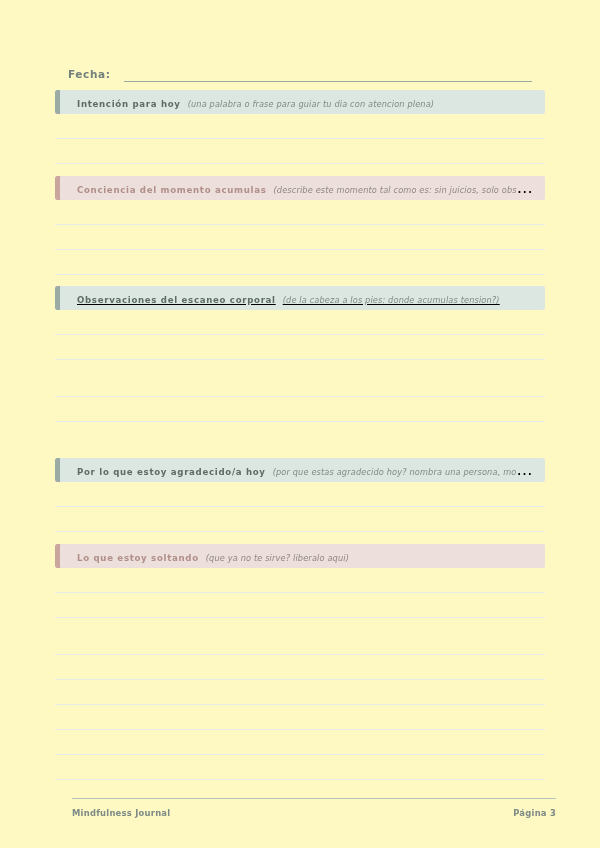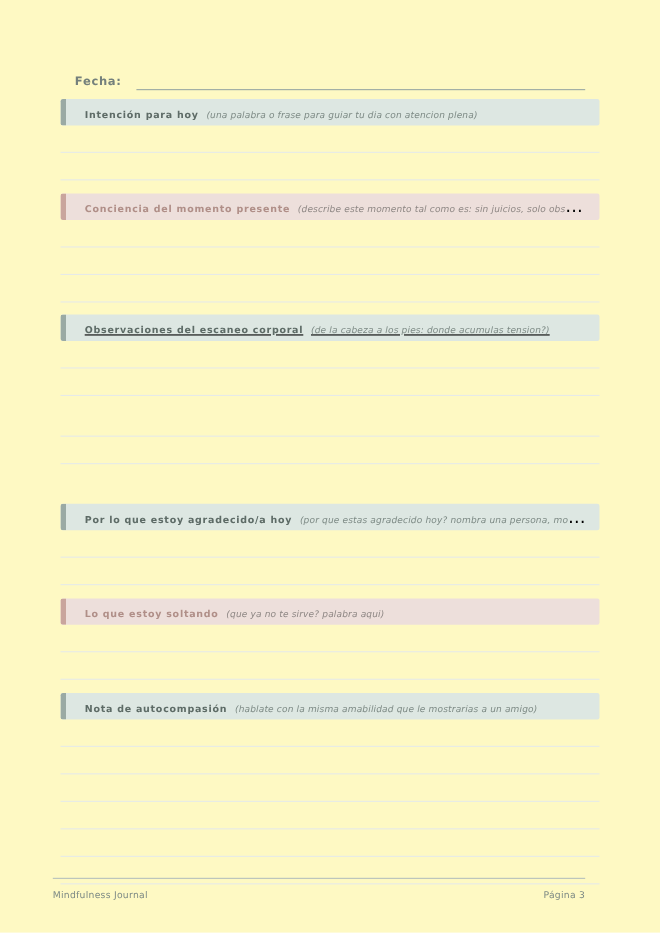--- a/index.html
+++ b/index.html
@@ -106,23 +106,24 @@
     margin-top: 0;
   }
   .wline {
     height: 24px;
     border-bottom: 1px solid #e6eae8;
   }
 
   
   .footer {
     position: absolute;
-    left: 48px;
+    left: 72px;
     top: 798px;
     width: 484px;
+    font-weight: bold;
   }
   .footer-rule {
     border-top: 1px solid #b6c0bc;
     height: 1px;
     width: 100%;
   }
   .footer-row {
     display: flex;
     justify-content: space-between;
     align-items: center;
@@ -149,21 +150,21 @@
           <div class="band-text"><span class="band-title">Intención para hoy</span><span class="band-hint">(una palabra o frase para guiar tu dia con atencion plena)</span></div>
         </div>
         <div class="lines">
           <div class="wline"></div>
           <div class="wline"></div>
         </div>
       </div>
       <div class="section sec-pink" style="top: 176px;">
         <div class="band">
           <span class="accent"></span>
-          <div class="band-text"><span class="band-title">Conciencia del momento presente</span><span class="band-hint">(describe este momento tal como es: sin juicios, solo observacion)</span></div>
+          <div class="band-text"><span class="band-title">Conciencia del momento acumulas</span><span class="band-hint">(describe este momento tal como es: sin juicios, solo observacion)</span></div>
         </div>
         <div class="lines">
           <div class="wline"></div>
           <div class="wline"></div>
           <div class="wline"></div>
         </div>
       </div>
       <div class="section sec-green" style="top: 286px; text-decoration: underline;">
         <div class="band">
           <span class="accent"></span>
@@ -186,32 +187,28 @@
           <div class="band-text"><span class="band-title">Por lo que estoy agradecido/a hoy</span><span class="band-hint">(por que estas agradecido hoy? nombra una persona, momento o ...</span></div>
         </div>
         <div class="lines">
           <div class="wline"></div>
           <div class="wline"></div>
         </div>
       </div>
       <div class="section sec-pink" style="top: 544px;">
         <div class="band">
           <span class="accent"></span>
-          <div class="band-text"><span class="band-title">Lo que estoy soltando</span><span class="band-hint">(que ya no te sirve? palabra aqui)</span></div>
+          <div class="band-text"><span class="band-title">Lo que estoy soltando</span><span class="band-hint">(que ya no te sirve? liberalo aqui)</span></div>
         </div>
         <div class="lines">
           <div class="wline"></div>
           <div class="wline"></div>
         </div>
       </div>
       <div class="section sec-green" style="top: 630px;">
-        <div class="band">
-          <span class="accent"></span>
-          <div class="band-text"><span class="band-title">Nota de autocompasión</span><span class="band-hint">(hablate con la misma amabilidad que le mostrarias a un amigo)</span></div>
-        </div>
         <div class="lines">
           <div class="wline"></div>
           <div class="wline"></div>
           <div class="wline"></div>
           <div class="wline"></div>
           <div class="wline"></div>
           <div class="wline"></div>
         </div>
       </div>
     </div>

